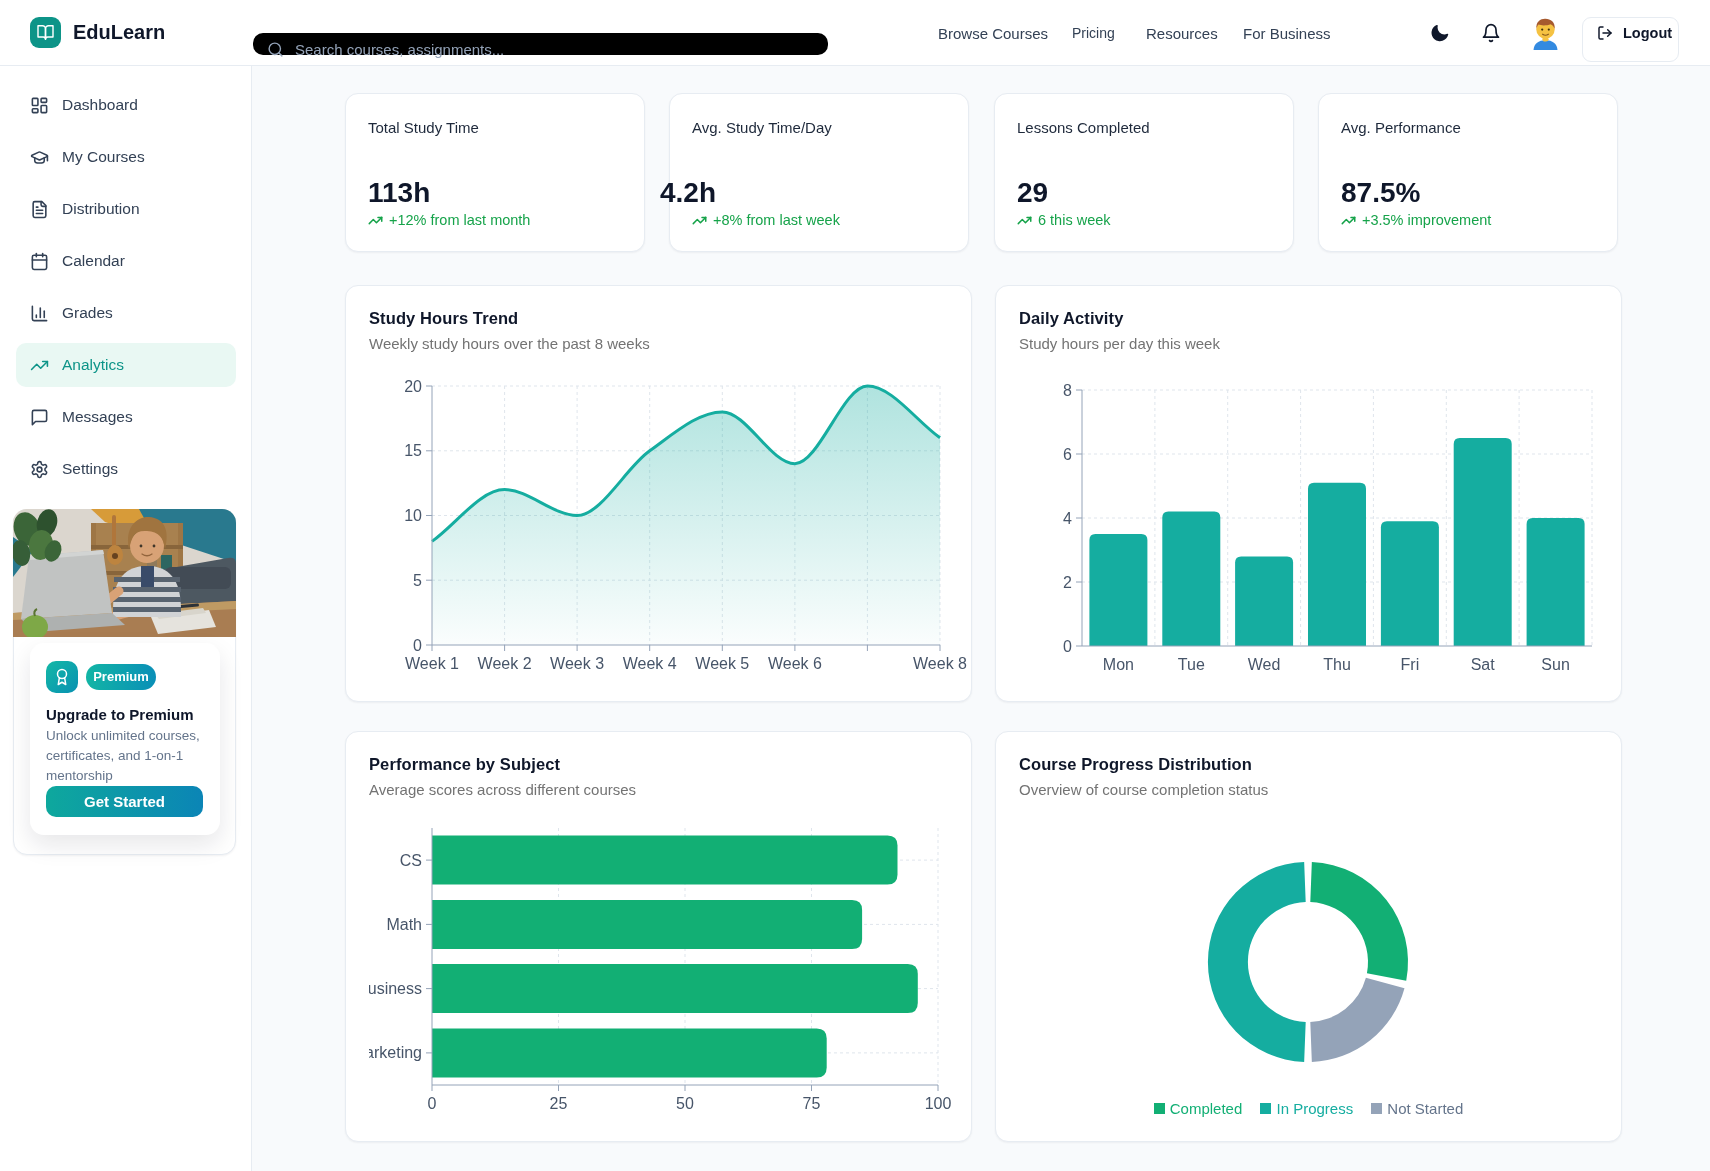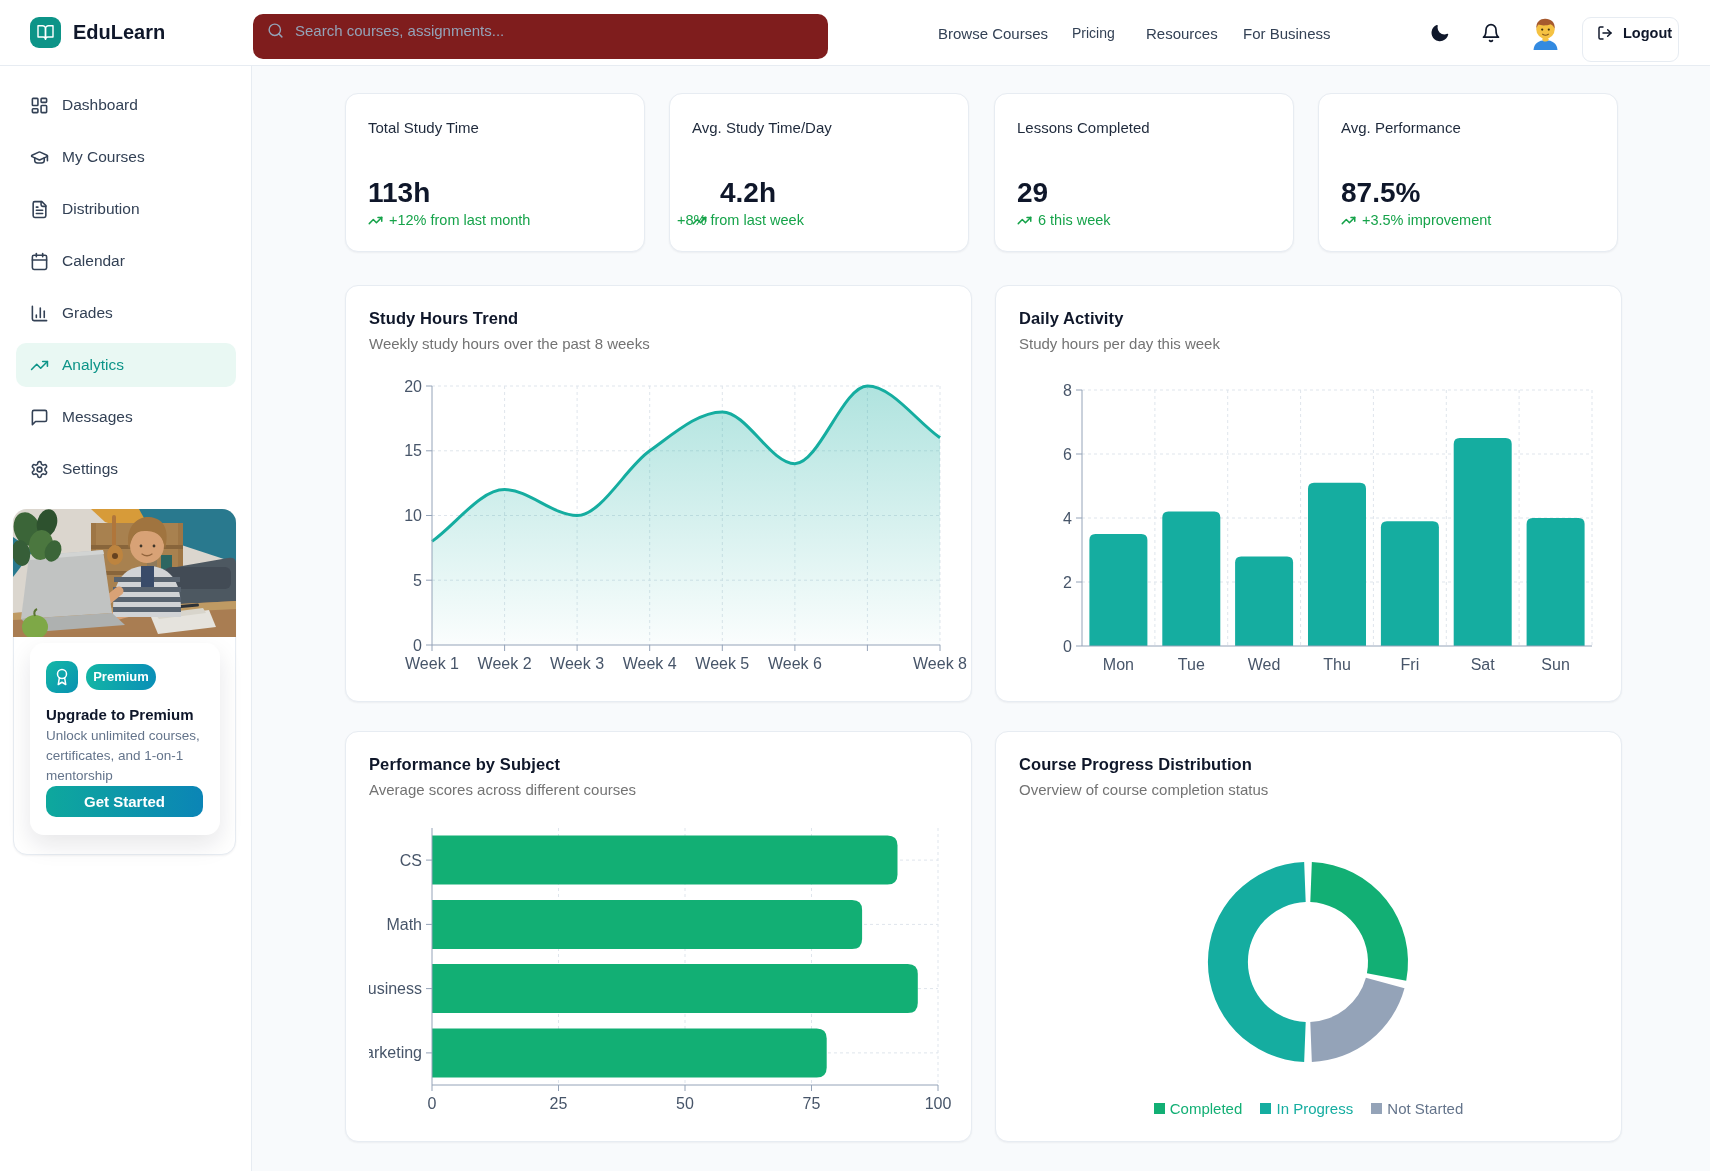--- a/index.html
+++ b/index.html
@@ -15,21 +15,21 @@
 <div class="abs" style="left:0;top:0;width:1710px;height:66px;background:#fff;border-bottom:1px solid #e7ecf2;"></div>
 <div class="abs" style="left:30px;top:17px;width:31px;height:31px;border-radius:9px;background:#0d9488;">
 <svg width="31" height="31" viewBox="0 0 31 31">
         <g fill="none" stroke="#fff" stroke-width="1.9" stroke-linecap="round" stroke-linejoin="round" transform="translate(6.5,6.5) scale(0.75)">
 <path d="M2 3h6a4 4 0 0 1 4 4v14a3 3 0 0 0-3-3H2z"></path>
           <path d="M22 3h-6a4 4 0 0 0-4 4v14a3 3 0 0 1 3-3h7z"></path>
         </g>
       </svg>
     </div>
 <div class="abs" style="left:73px;top:21px;font-size:20px;font-weight:700;color:#0f172a;">EduLearn</div>
-<div class="abs" style="left:253px;top:14px;width:575px;height:45px;background:#7f1d1d;border-radius:10px;">
+<div class="abs" style="left:253px;top:33px;width:575px;height:22px;background:#000000;border-radius:10px;">
 <svg class="abs" style="left:14px;top:8px;" width="17" height="17" viewBox="0 0 24 24" fill="none" stroke="#94a3b8" stroke-width="2" stroke-linecap="round">
         <circle cx="11" cy="11" r="8"></circle>
         <path d="M21 21l-4.35-4.35"></path>
       </svg>
 <div class="abs" style="left:42px;top:8px;font-size:15px;color:#94a3b8;">Search courses, assignments...</div>
     </div>
 <div class="abs" style="left:938px;top:25px;font-size:15px;font-weight:500;color:#334155;">Browse Courses</div>
 <div class="abs" style="left:1072px;top:25px;font-size:14px;font-weight:500;color:#334155;">Pricing</div>
 <div class="abs" style="left:1146px;top:25px;font-size:15px;font-weight:500;color:#334155;">Resources</div>
 <div class="abs" style="left:1243px;top:25px;font-size:15px;font-weight:500;color:#334155;">For Business</div>
@@ -173,26 +173,26 @@
 <div class="card" style="left:345px;top:93px;width:300px;height:159px;"></div>
 <div class="abs" style="left:368px;top:119px;font-size:15px;font-weight:500;color:#1e293b;">Total Study Time</div>
 <div class="abs" style="left:368px;top:177px;font-size:28px;font-weight:700;color:#0f172a;">113h</div>
 <svg class="abs" style="left:368px;top:213px;" width="15" height="15" viewBox="0 0 24 24" fill="none" stroke="#16a34a" stroke-width="2.4" stroke-linecap="round" stroke-linejoin="round">
       <path d="M22 7l-8.5 8.5-5-5L2 17"></path>
       <path d="M16 7h6v6"></path>
     </svg>
 <div class="abs" style="left:389px;top:212px;font-size:14.5px;color:#16a34a;">+12% from last month</div>
 <div class="card" style="left:669px;top:93px;width:300px;height:159px;"></div>
 <div class="abs" style="left:692px;top:119px;font-size:15px;font-weight:500;color:#1e293b;">Avg. Study Time/Day</div>
-<div class="abs" style="left:720px;top:177px;font-size:28px;font-weight:700;color:#0f172a;">4.2h</div>
+<div class="abs" style="left:660px;top:177px;font-size:28px;font-weight:700;color:#0f172a;">4.2h</div>
 <svg class="abs" style="left:692px;top:213px;" width="15" height="15" viewBox="0 0 24 24" fill="none" stroke="#16a34a" stroke-width="2.4" stroke-linecap="round" stroke-linejoin="round">
       <path d="M22 7l-8.5 8.5-5-5L2 17"></path>
       <path d="M16 7h6v6"></path>
     </svg>
-<div class="abs" style="left:677px;top:212px;font-size:14.5px;color:#16a34a;">+8% from last week</div>
+<div class="abs" style="left:713px;top:212px;font-size:14.5px;color:#16a34a;">+8% from last week</div>
 <div class="card" style="left:994px;top:93px;width:300px;height:159px;"></div>
 <div class="abs" style="left:1017px;top:119px;font-size:15px;font-weight:500;color:#1e293b;">Lessons Completed</div>
 <div class="abs" style="left:1017px;top:177px;font-size:28px;font-weight:700;color:#0f172a;">29</div>
 <svg class="abs" style="left:1017px;top:213px;" width="15" height="15" viewBox="0 0 24 24" fill="none" stroke="#16a34a" stroke-width="2.4" stroke-linecap="round" stroke-linejoin="round">
       <path d="M22 7l-8.5 8.5-5-5L2 17"></path>
       <path d="M16 7h6v6"></path>
     </svg>
 <div class="abs" style="left:1038px;top:212px;font-size:14.5px;color:#16a34a;">6 this week</div>
 <div class="card" style="left:1318px;top:93px;width:300px;height:159px;"></div>
 <div class="abs" style="left:1341px;top:119px;font-size:15px;font-weight:500;color:#1e293b;">Avg. Performance</div>

